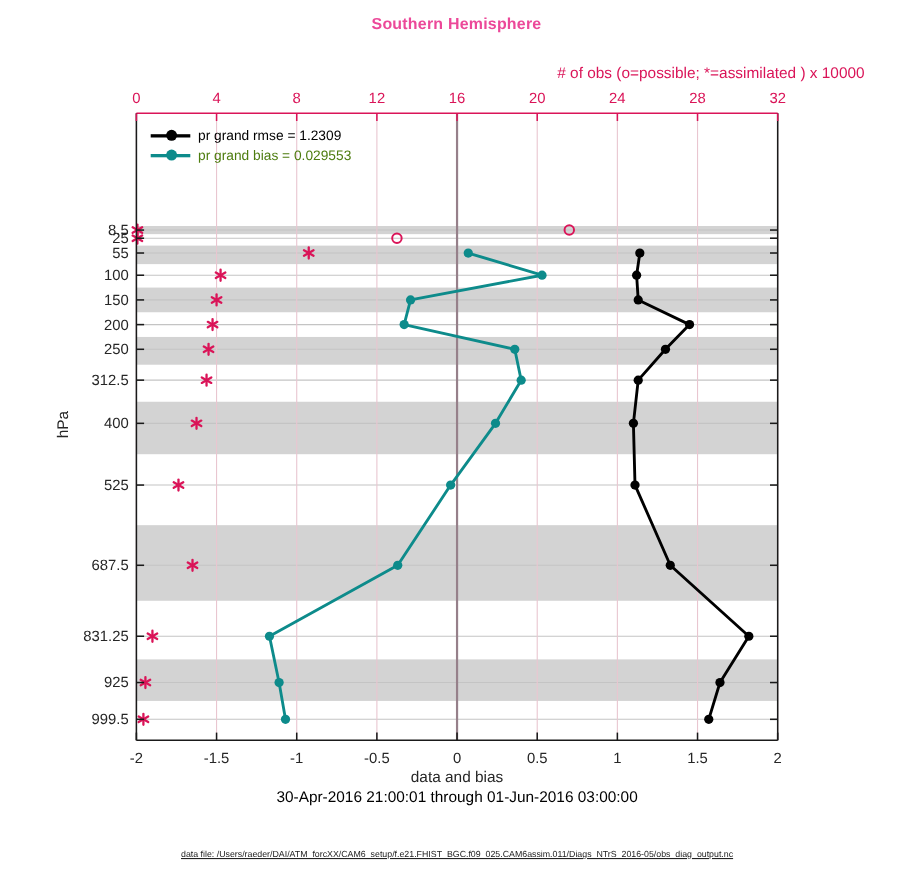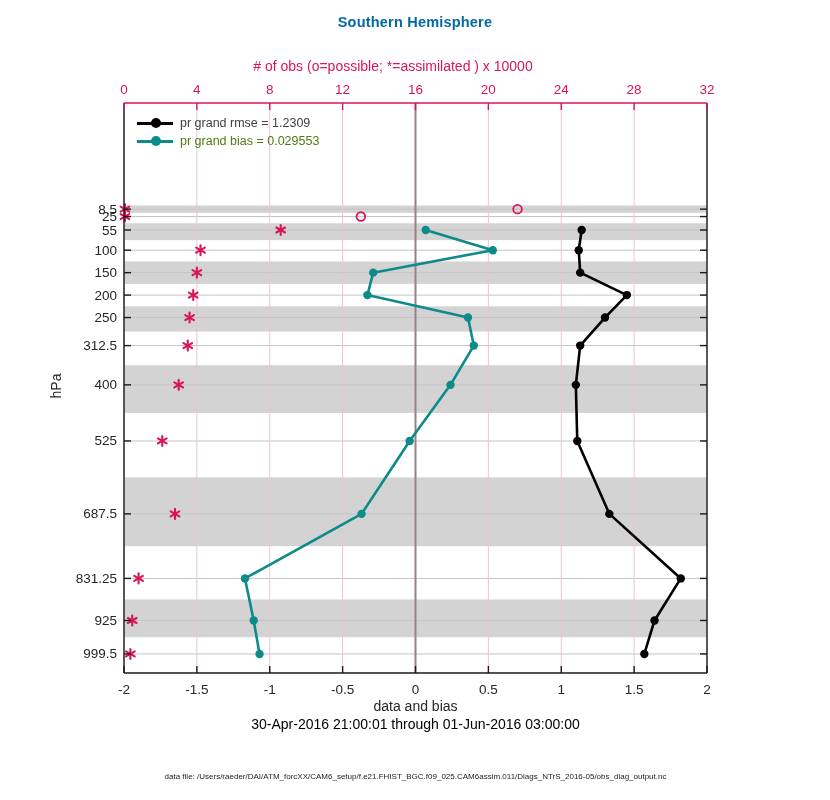--- a/index.html
+++ b/index.html
@@ -1,32 +1,32 @@
 <!DOCTYPE html>
 <html><head>
 <meta charset="utf-8">
 <style>
   html,body{margin:0;padding:0;background:#ffffff;}
   body{font-family:"Liberation Sans",sans-serif;}
   #fig{position:relative;width:830px;height:800px;background:#fff;overflow:hidden;}
   #plot-svg{position:absolute;left:0;top:0;}
   .abs{position:absolute;}
-  .title-line{width:830px;text-align:center;font-weight:bold;color:#0369a1;font-size:14.5px;letter-spacing:0.2px;}
+  .title-line{width:830px;text-align:center;font-weight:bold;color:#ec4899;font-size:14.5px;letter-spacing:0.2px;}
   #title1{top:14px;left:0;}
   #title2{top:33px;left:0;}
-  #top-axis-label{top:58px;left:0;width:786px;text-align:center;font-size:14px;}
+  #top-axis-label{top:58px;left:0;width:786px;text-align:right;font-size:14px;}
   #legend{top:114px;left:137px;}
   .legend-row{display:flex;align-items:center;height:18px;}
   .legend-swatch{position:relative;width:36px;height:3px;margin-right:7px;}
   .legend-dot{position:absolute;left:14px;top:-3.5px;width:10px;height:10px;border-radius:50%;}
   .legend-label{font-size:12.5px;white-space:nowrap;}
   #ylabel{left:44px;top:378px;font-size:14px;color:#262626;transform:rotate(-90deg);transform-origin:center;}
   #xlabel{top:698px;left:0;width:831px;text-align:center;font-size:14px;color:#262626;}
   #subtitle{top:716px;left:0;width:831px;text-align:center;font-size:14px;color:#000000;}
-  #footer{top:772px;left:0;width:831px;text-align:center;font-size:8px;color:#222;}
+  #footer{top:772px;left:0;width:831px;text-align:center;font-size:8px;color:#222;text-decoration:underline;}
 </style>
 </head>
 <body>
 
 <div id="fig">
   <svg id="plot-svg" width="830" height="800">
       <rect x="124" y="205.44291338582678" width="583" height="7.405511811023615" fill="#d3d3d3"></rect>
       <rect x="124" y="223.28346456692913" width="583" height="16.830708661417333" fill="#d3d3d3"></rect>
       <rect x="124" y="261.43307086614175" width="583" height="22.440944881889777" fill="#d3d3d3"></rect>
       <rect x="124" y="306.31496062992125" width="583" height="25.246062992126042" fill="#d3d3d3"></rect>
@@ -212,21 +212,21 @@
     </svg>
 
   <div class="abs title-line" id="title1">Southern Hemisphere</div>
   <div class="abs" id="top-axis-label" style="color: rgb(218, 20, 88);"># of obs (o=possible; *=assimilated ) x 10000</div>
 
   <div class="abs" id="legend">
     <div class="legend-row">
       <span class="legend-swatch" style="background: rgb(0, 0, 0);">
           <span class="legend-dot" style="background: rgb(0, 0, 0);"></span>
         </span>
-      <span class="legend-label" style="color: #404040;">pr grand rmse = 1.2309</span>
+      <span class="legend-label" style="color: #000000;">pr grand rmse = 1.2309</span>
     </div>
     <div class="legend-row">
       <span class="legend-swatch" style="background: rgb(13, 139, 139);">
           <span class="legend-dot" style="background: rgb(13, 139, 139);"></span>
         </span>
       <span class="legend-label" style="color: #4d7c0f;">pr grand bias = 0.029553</span>
     </div>
   </div>
 
   <div class="abs" id="ylabel">hPa</div>

